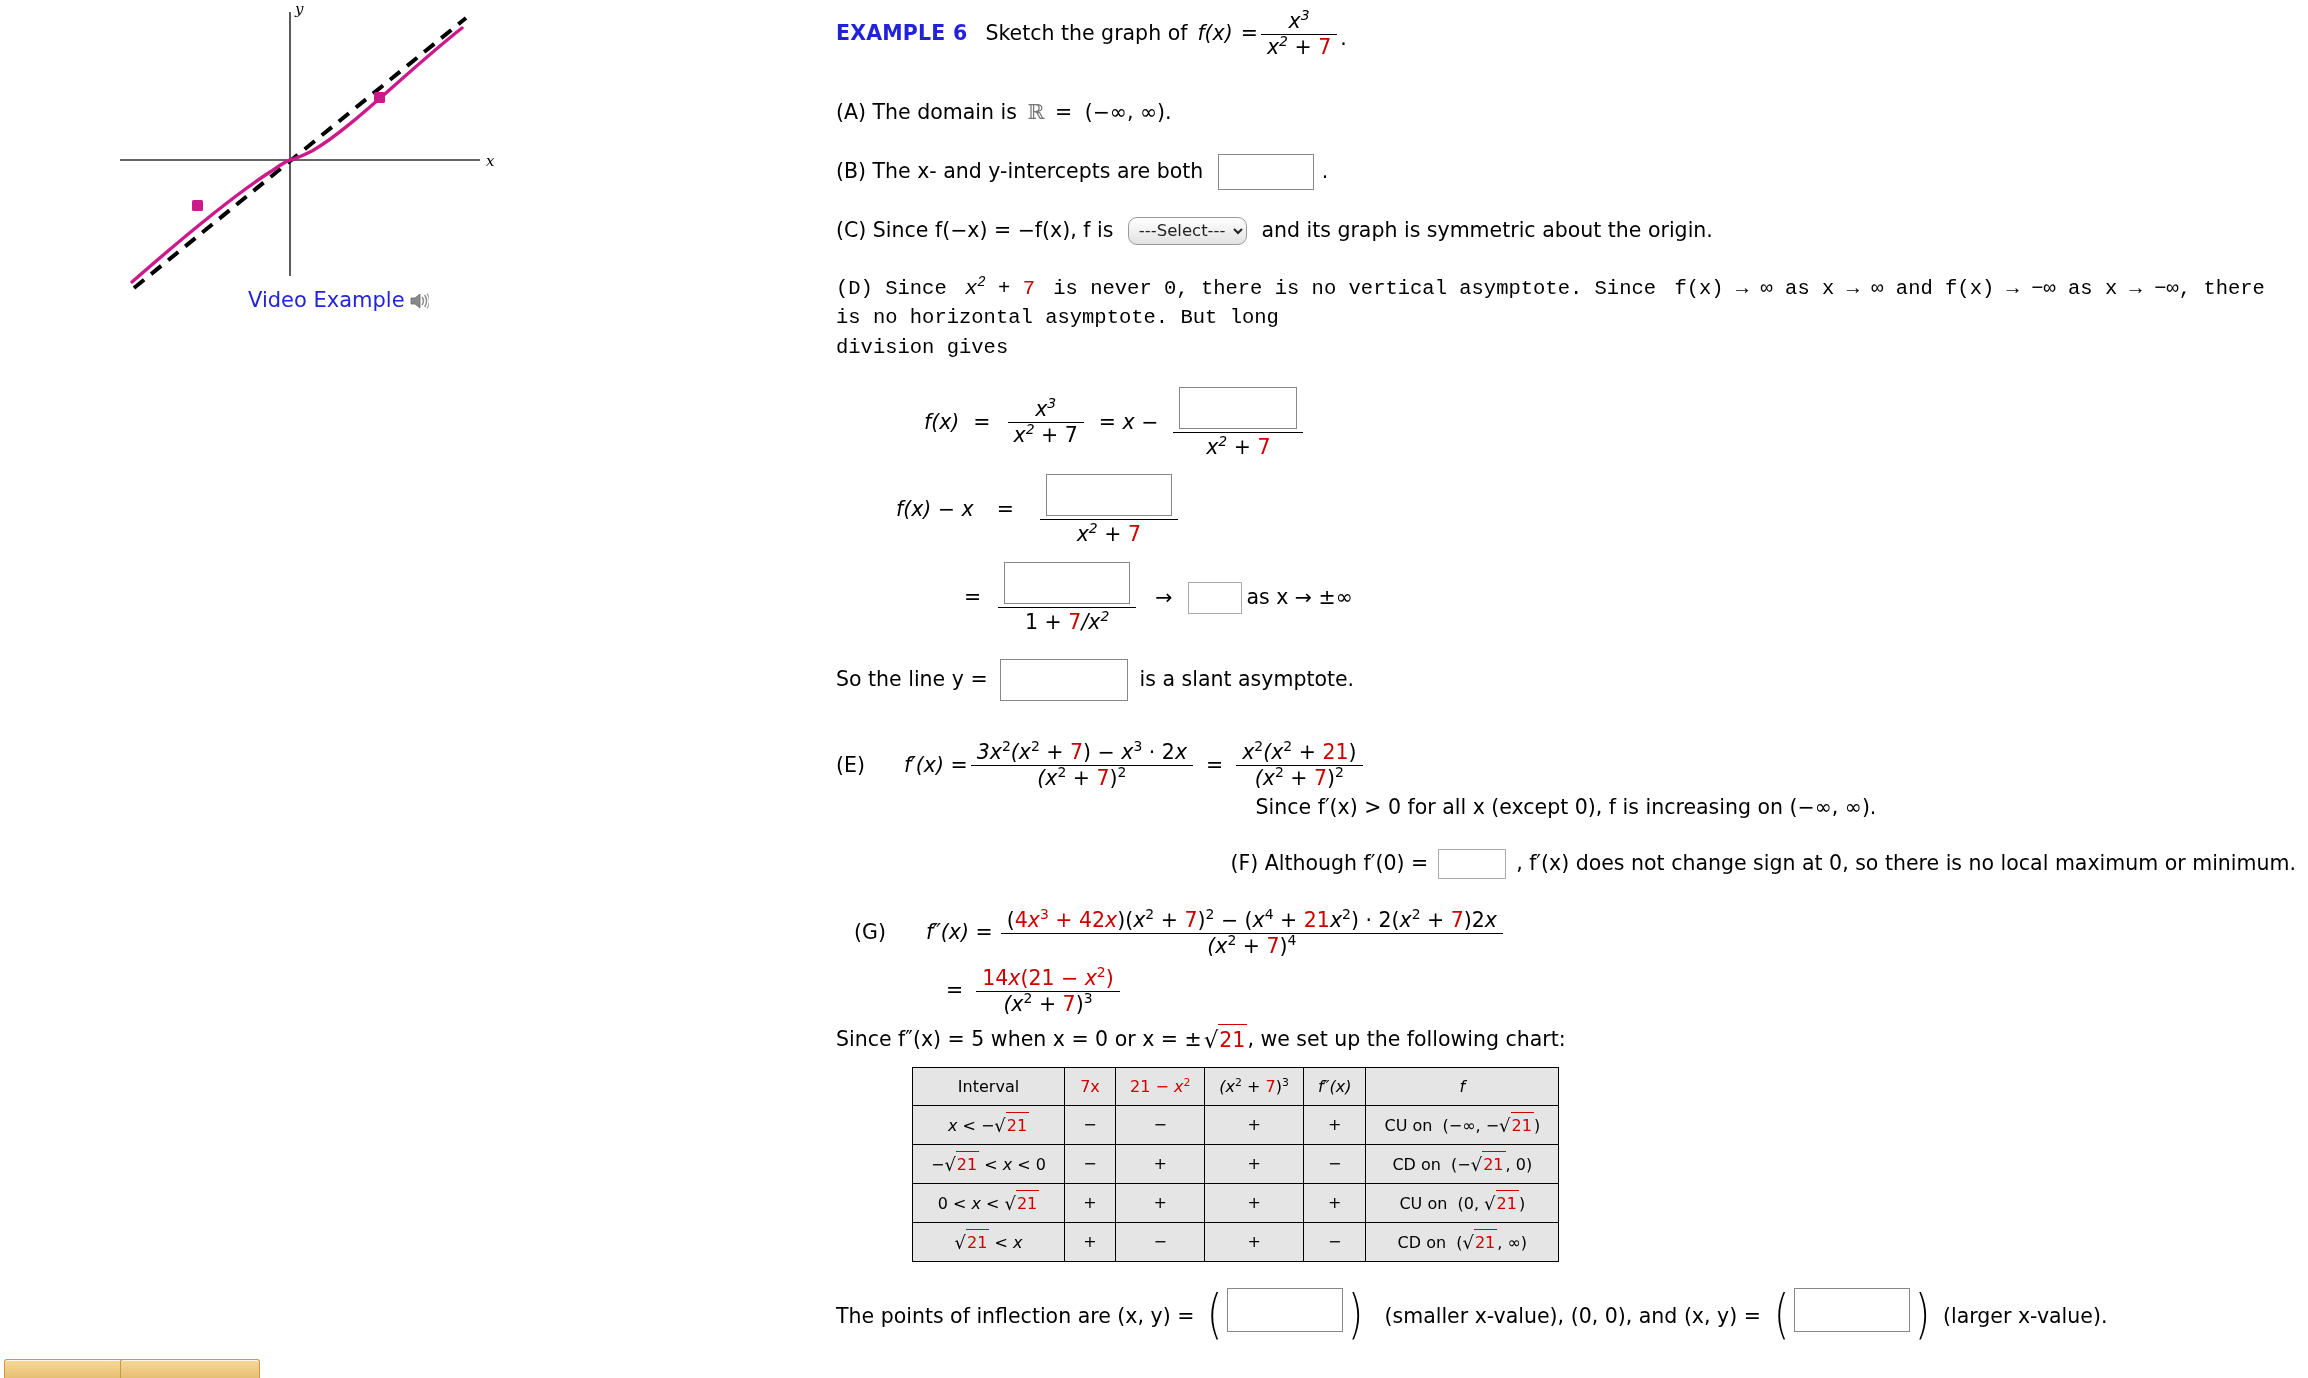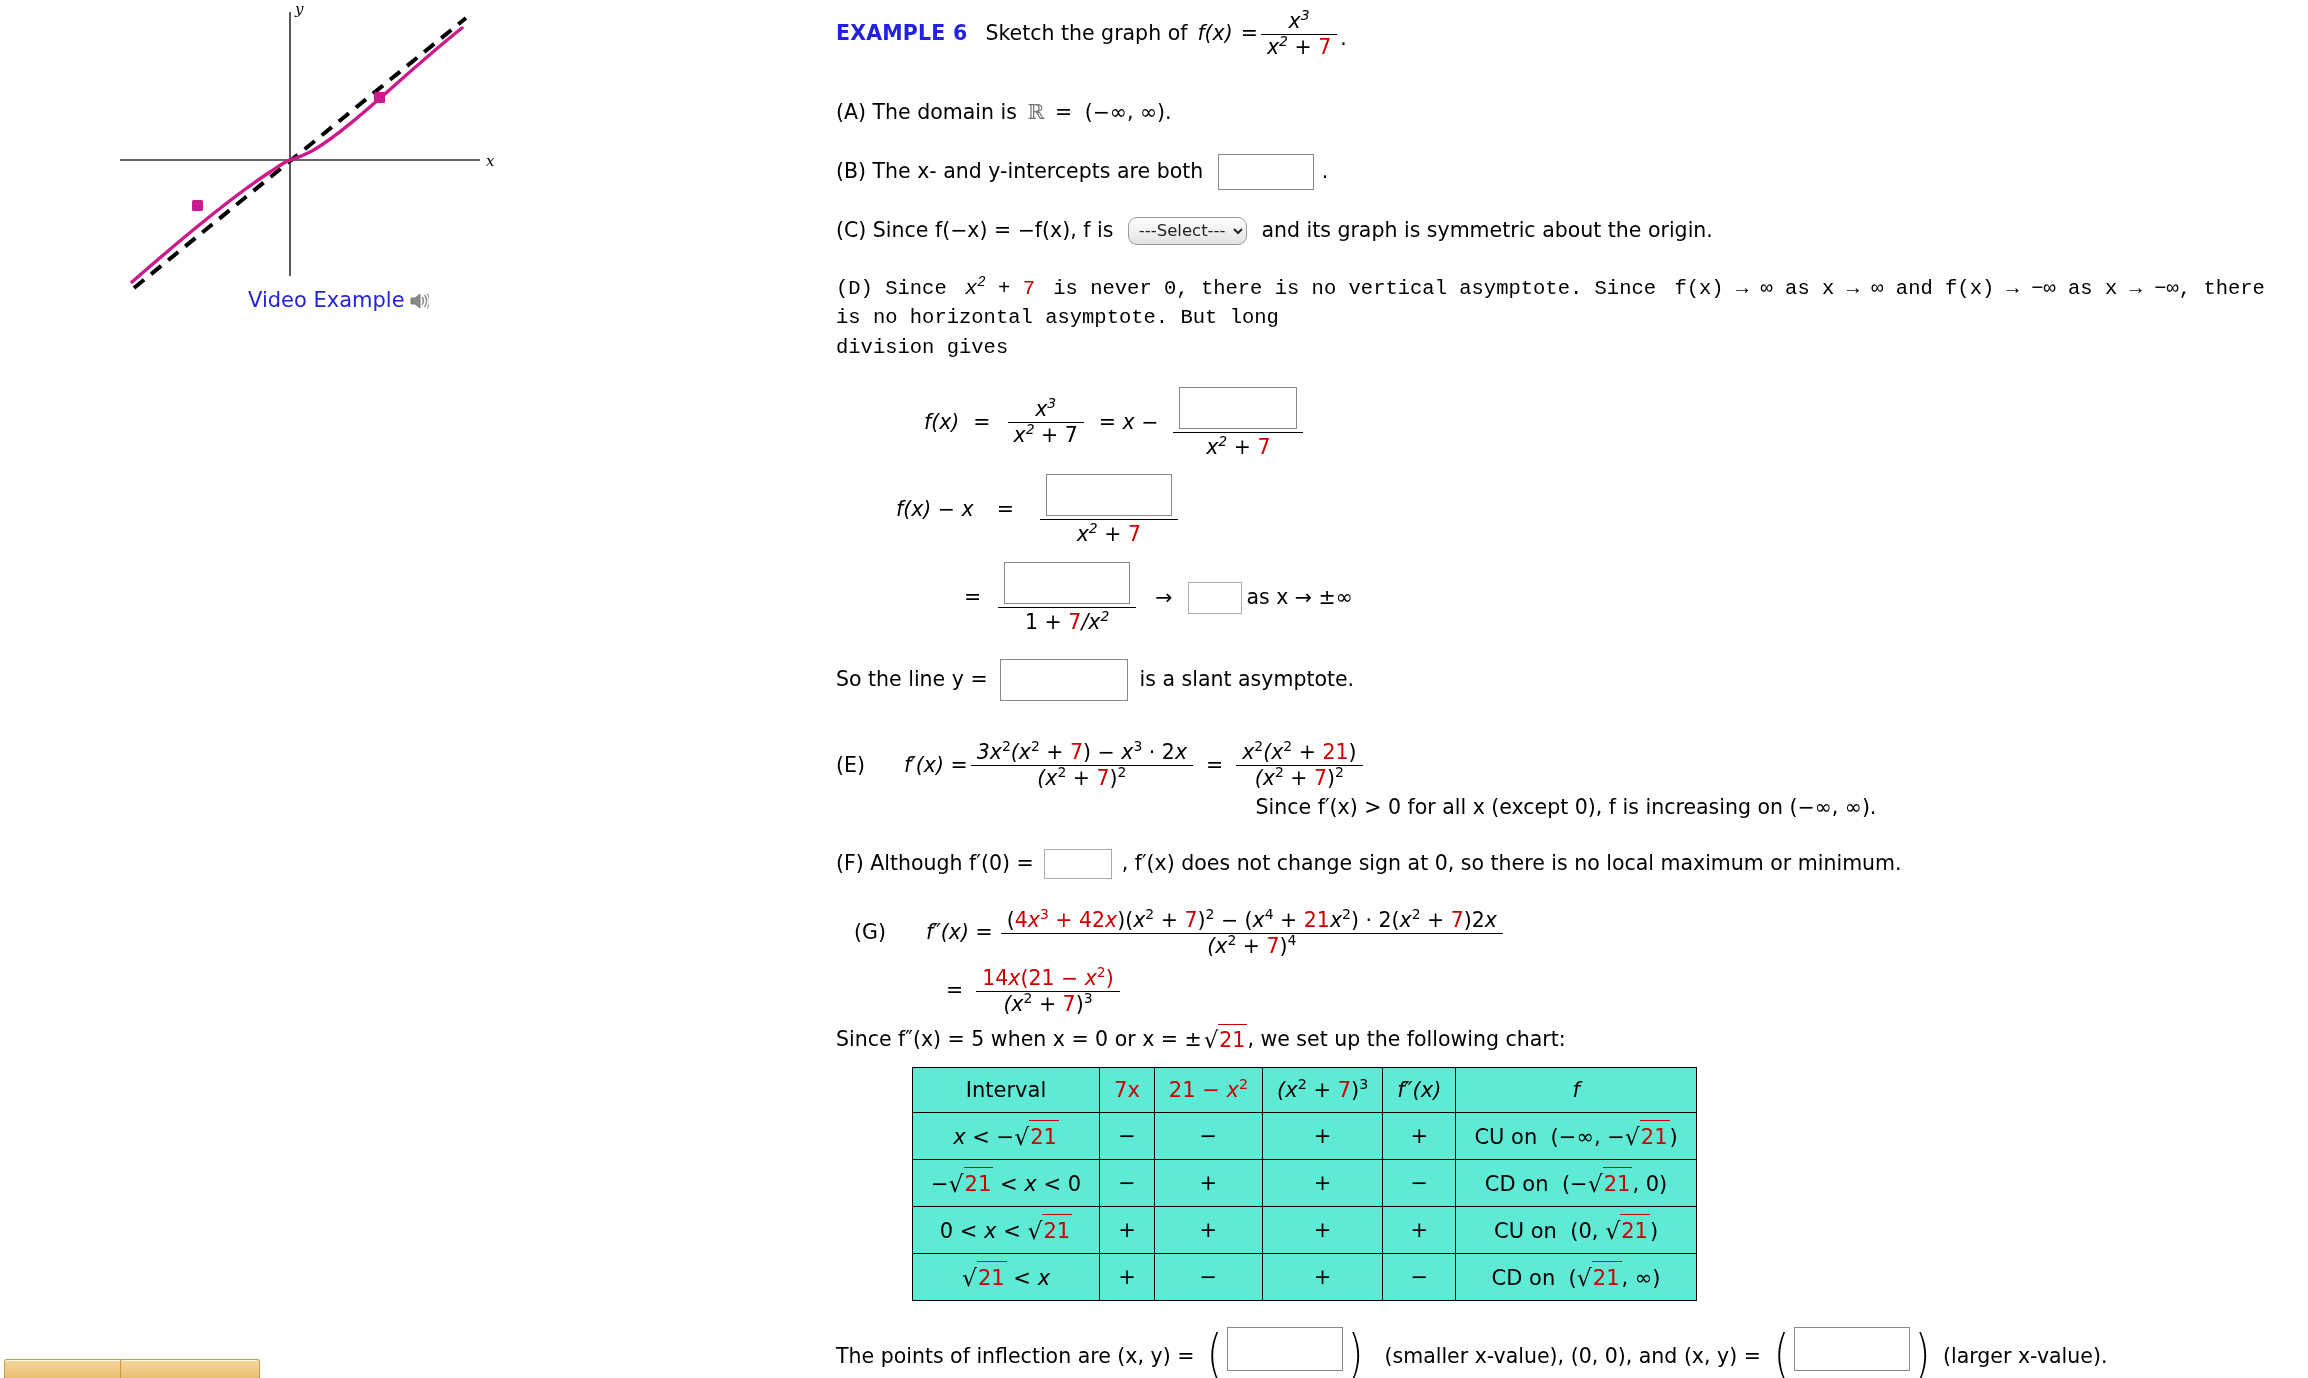--- a/index.html
+++ b/index.html
@@ -106,22 +106,22 @@
     vertical-align: middle;
     font-weight: 300;
     transform: scaleX(0.72);
   }
 
   
   #interval-table {
     border-collapse: collapse;
     margin-top: 10px;
     margin-left: 76px;
-    font-size: 21px;
-    background: #5eead4;
+    font-size: 16px;
+    background: #e5e5e5;
   }
   #interval-table th, #interval-table td {
     border: 1.6px solid #000;
     padding: 6px 12px;
     text-align: center;
     font-weight: normal;
     white-space: nowrap;
   }
   #interval-table th { padding: 7px 14px; }
   #interval-table td.interval-cell { padding: 6px 18px; }
@@ -270,21 +270,21 @@
       <span class="den"><span class="ital">(x</span><sup class="e">2</sup><span> + </span><span class="red">7</span><span>)</span><sup class="e">2</sup></span>
     </span>
     <span style="margin:0 10px;">=</span>
     <span class="frac">
       <span class="num"><span class="ital">x</span><sup class="e">2</sup><span class="ital">(x</span><sup class="e">2</sup><span> + </span><span class="red">21</span><span>)</span></span>
       <span class="den"><span class="ital">(x</span><sup class="e">2</sup><span> + </span><span class="red">7</span><span>)</span><sup class="e">2</sup></span>
     </span>
   </div>
   <div class="para" style="margin-top:4px;text-align:center;">Since  f′(x) &gt; 0  for all x (except 0), f is increasing on  (−∞, ∞).</div>
 
-  <div class="para" style="margin-top:26px;display:flex;align-items:center;">
+  <div class="para" style="margin-top:26px;display:flex;align-items:center;justify-content:flex-end;">
     <span>(F) Although  f′(0) =</span>
     <span class="ansbox" style="width:68px;height:30px;margin:0 10px;border-color:#aaa;"></span>
     <span>,   f′(x)  does not change sign at 0, so there is no local maximum or minimum.</span>
   </div>
 
   <div class="eqrow" style="margin-top:30px;align-items:center;">
     <span class="eqlabel" style="margin-left:18px;">(G)</span>
     <span class="ital" style="margin-left:26px;">f″(x)  =</span>
     <span class="frac" style="margin-left:8px;">
       <span class="num"><span>(</span><span class="red">4</span><span class="ital red">x</span><sup class="e red">3</sup><span class="red"> + 42</span><span class="ital red">x</span><span>)(</span><span class="ital">x</span><sup class="e">2</sup><span> + </span><span class="red">7</span><span>)</span><sup class="e">2</sup><span> − (</span><span class="ital">x</span><sup class="e">4</sup><span> + </span><span class="red">21</span><span class="ital">x</span><sup class="e">2</sup><span>) · 2(</span><span class="ital">x</span><sup class="e">2</sup><span> + </span><span class="red">7</span><span>)2</span><span class="ital">x</span></span>

